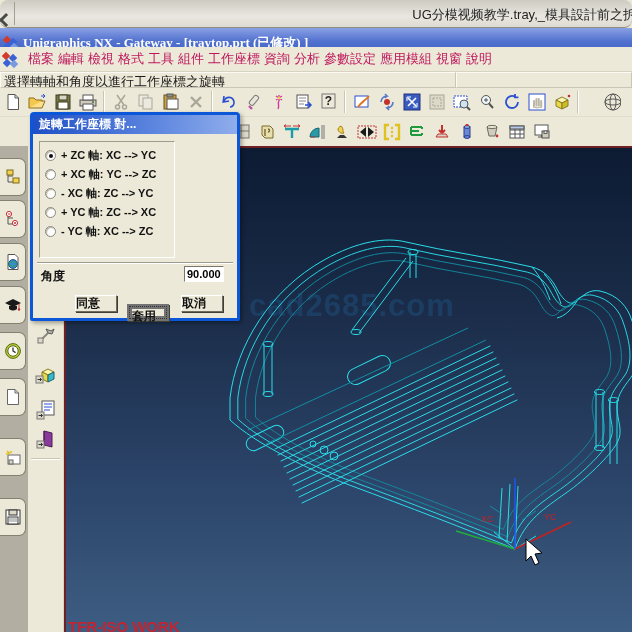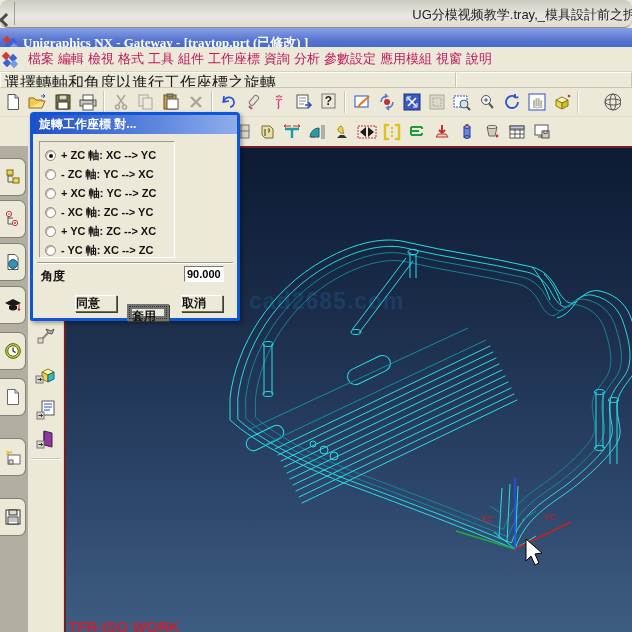--- a/index.html
+++ b/index.html
@@ -24,21 +24,21 @@
   
   #menu-bar { position:absolute; left:0; top:47px; width:632px; height:25px; background:#ece9d8;
     display:flex; align-items:center; border-bottom:1px solid #d6d3c2; }
   #menu-bar .logo { width:16px; height:15px; margin:0 8px 0 2px; position:relative; }
   #menu-bar .logo i { position:absolute; width:6px; height:6px; transform:rotate(45deg); }
   .menu-item { font-size:13px; color:#be185d; margin:0 2px; white-space:nowrap; cursor:default; }
 
   
   #prompt-bar { position:absolute; left:0; top:72px; width:632px; height:16px; background:#ece9d8; display:flex; }
   #prompt-bar .cell { border:1px solid; border-color:#fbfaf4 #c9c6b5 #c9c6b5 #fbfaf4; height:16px; }
-  #prompt-cell { width:456px; padding-left:3px; font-size:16px; color:#1a1a1a; white-space:nowrap; overflow:hidden;text-decoration:underline; }
+  #prompt-cell { width:456px; padding-left:3px; font-size:13px; color:#1a1a1a; white-space:nowrap; overflow:hidden;text-decoration:underline; }
   #status-cell { flex:1; }
 
   
   #toolbar1 { position:absolute; left:0; top:88px; width:632px; height:29px; background:#ece9d8;
     display:flex; align-items:center; border-bottom:1px solid #e0ddcc; }
   #toolbar2 { position:absolute; left:0; top:117px; width:632px; height:29px; background:#ece9d8;
     display:flex; align-items:center; padding-left:229px; }
   .tb { width:25px; height:26px; display:flex; align-items:center; justify-content:center; flex:0 0 auto; }
   .tb svg { display:block; }
   .vsep { width:2px; height:22px; margin:0 3px; border-left:1px solid #c9c6b5; border-right:1px solid #fff; flex:0 0 auto; }
@@ -50,21 +50,21 @@
     display:flex; align-items:center; justify-content:center; }
   #app-strip { position:absolute; left:28px; top:146px; width:36px; height:486px; background:#ece9d8;
     border-right:1px solid #d8d5c4; }
   .abtn { position:absolute; left:6px; width:24px; height:24px; display:flex; align-items:center; justify-content:center; }
   #app-strip .hsep { position:absolute; left:3px; right:3px; top:312px; height:2px; border-top:1px solid #c9c6b5; border-bottom:1px solid #fff; }
 
   
   #viewport { position:absolute; left:64px; top:146px; width:568px; height:486px;
     border-left:2px solid #6e2024; border-top:2px solid #6e2024;
     background:linear-gradient(180deg,#0d1b33 0%,#1b2d4a 35%,#2c456a 70%,#3e5d82 100%); overflow:hidden; }
-  #watermark { position:absolute; left:183px; top:140px; font-size:23px; font-weight:bold;
+  #watermark { position:absolute; left:183px; top:140px; font-size:31px; font-weight:bold;
     color:#1d4066; opacity:.9; letter-spacing:1px;text-align:center; }
   #view-label { position:absolute; left:2px; top:470px; font-size:15px; font-weight:bold; color:#c42431; white-space:nowrap; }
   #model-svg { position:absolute; left:0; top:0; }
 
   
   #dialog { position:absolute; left:30px; top:112px; width:210px; height:209px; z-index:50;
     background:#ece9d8; border:3px solid #0b57d8; border-radius:4px 4px 2px 2px;
     box-shadow:2px 2px 4px rgba(0,0,0,.35); }
   #dialog-title { position:absolute; left:0; top:0; right:0; height:19px;
     background:linear-gradient(90deg,#1e4fc6,#5d86df 60%,#8fadec); color:#fff;
@@ -555,24 +555,20 @@
 
 <div id="dialog">
   <div id="dialog-title">旋轉工作座標 對...</div>
   <div id="radio-group">
     <div class="radio-row">
         <span class="radio checked"></span>
         <span class="radio-label">+ ZC 軸: XC --&gt; YC</span>
       </div>
     <div class="radio-row">
         <span class="radio"></span>
-        <span class="radio-label">- ZC 軸: YC --&gt; XC</span>
-      </div>
-    <div class="radio-row">
-        <span class="radio"></span>
         <span class="radio-label">+ XC 軸: YC --&gt; ZC</span>
       </div>
     <div class="radio-row">
         <span class="radio"></span>
         <span class="radio-label">- XC 軸: ZC --&gt; YC</span>
       </div>
     <div class="radio-row">
         <span class="radio"></span>
         <span class="radio-label">+ YC 軸: ZC --&gt; XC</span>
       </div>

